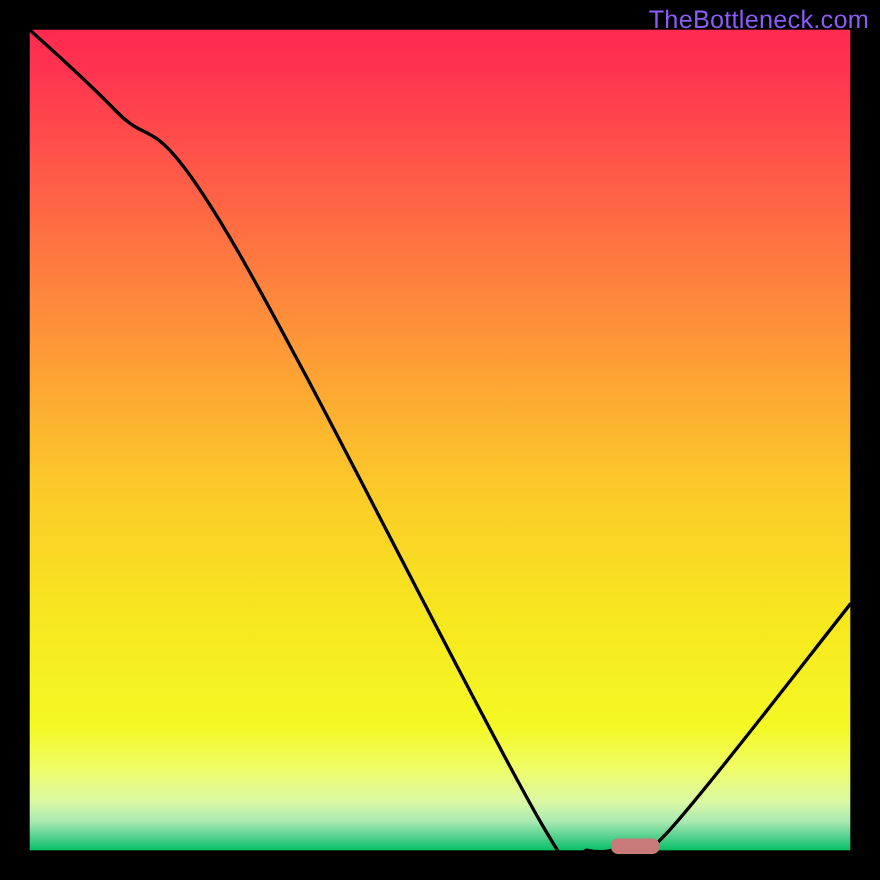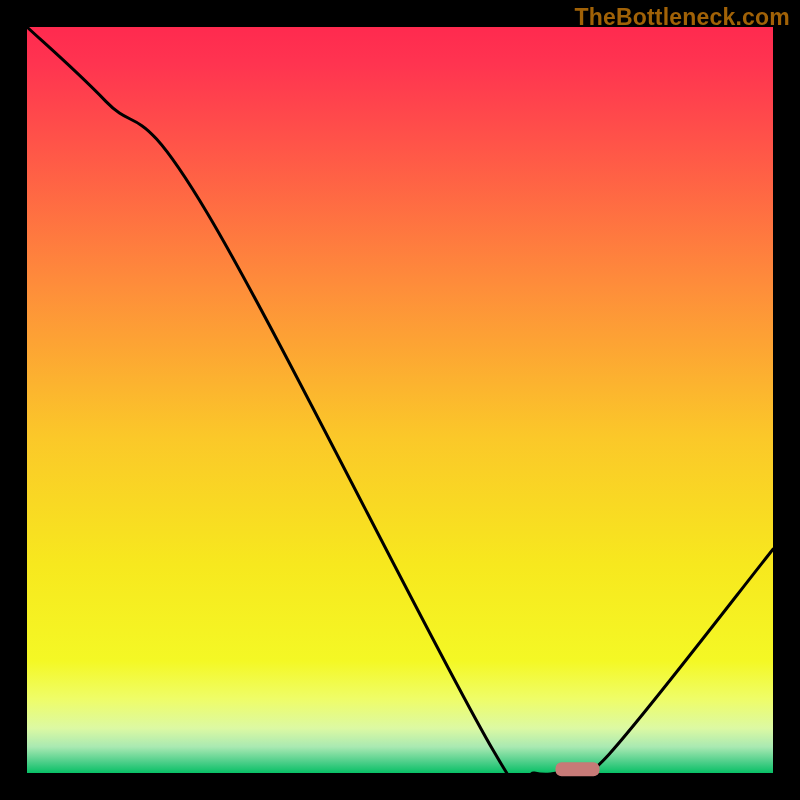--- a/index.html
+++ b/index.html
@@ -14,22 +14,22 @@
   .chart-wrap {
     position: relative;
     width: 800px;
     height: 800px;
   }
   .watermark {
     position: absolute;
     top: 4px;
     right: 10px;
     font-size: 23px;
-    font-weight: bold;
-    color: #a16207;
+    font-weight: normal;
+    color: #8b5cf6;
     letter-spacing: 0.2px;
   }
   svg {
     display: block;
   }
 </style>
 </head>
 <body>
 
 <div class="chart-wrap">

